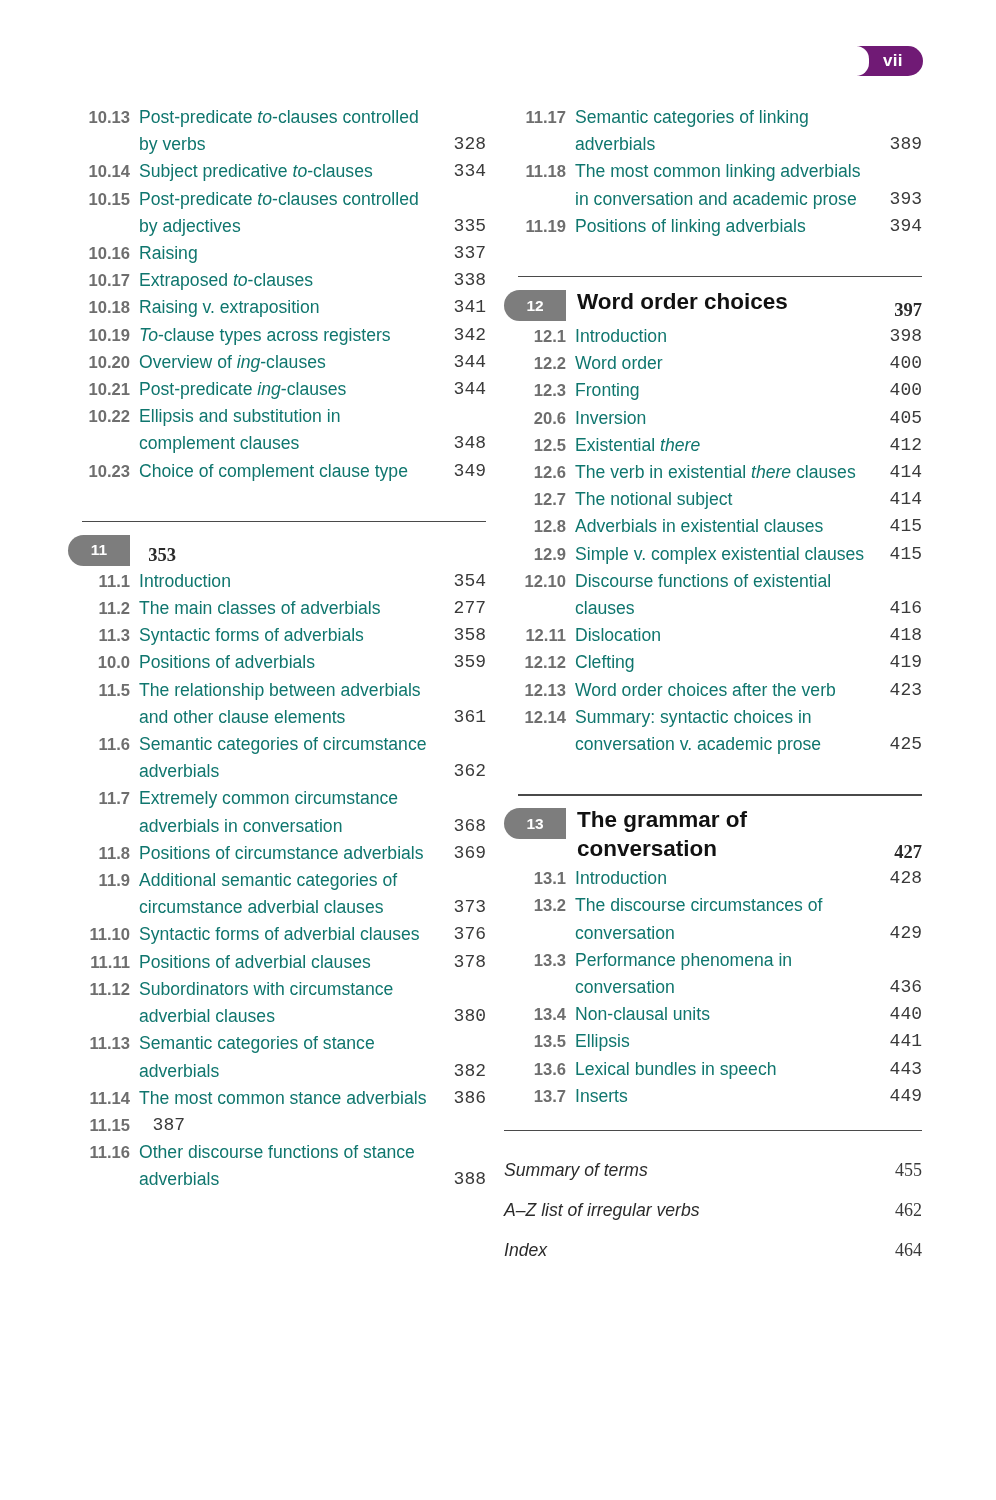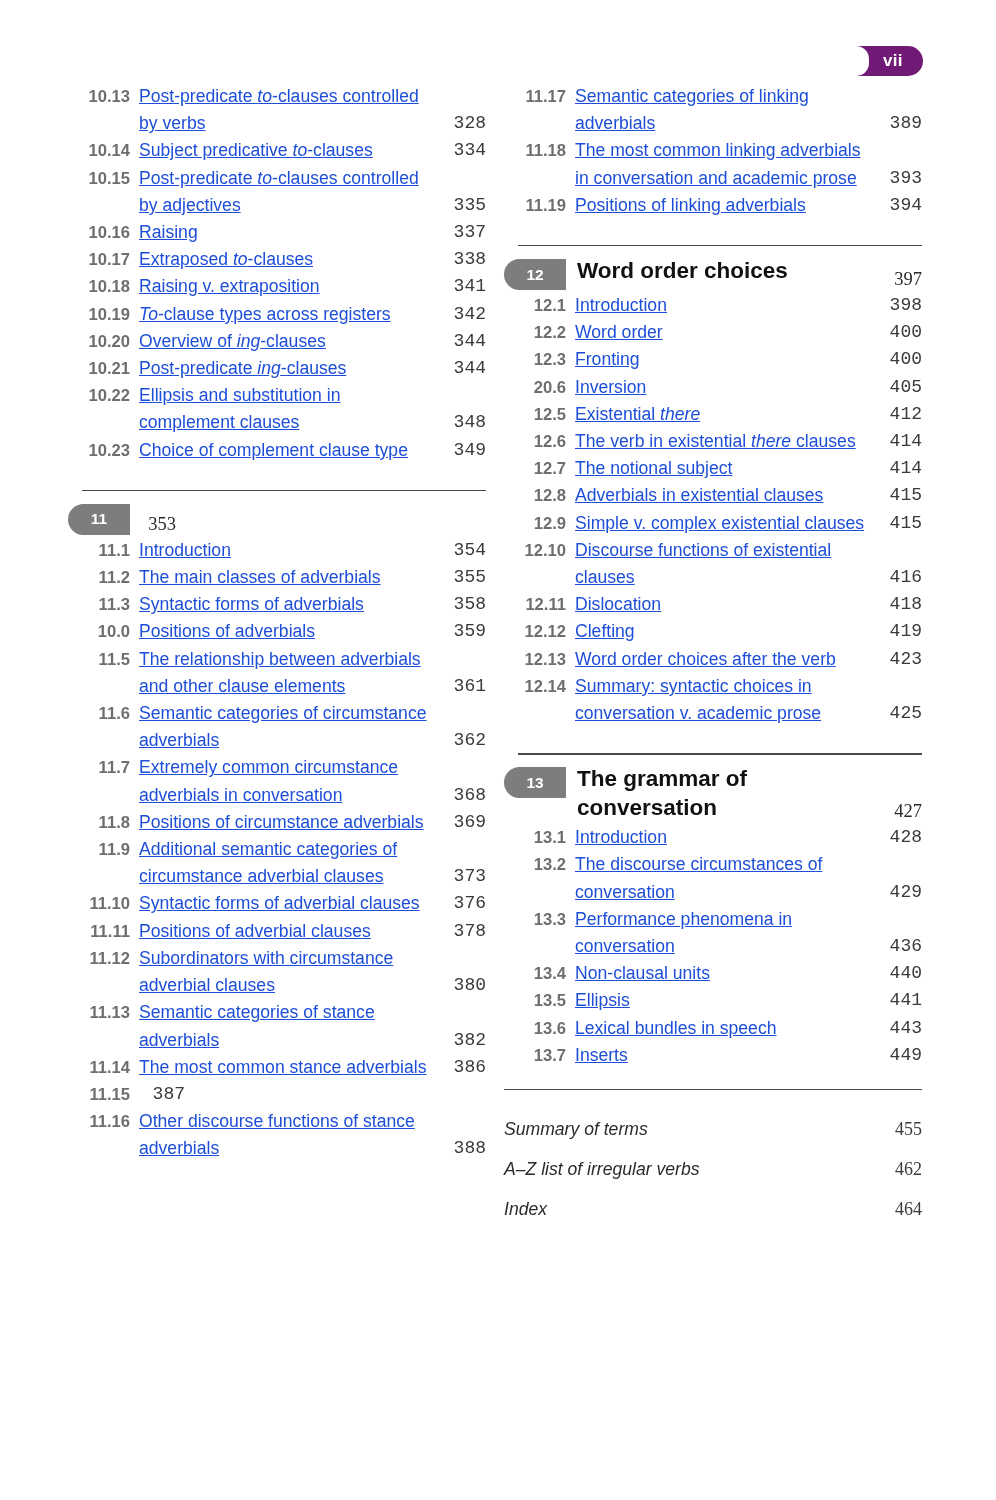--- a/index.html
+++ b/index.html
@@ -45,21 +45,21 @@
     color: #ffffff;
     font-weight: bold;
     font-size: 17px;
     letter-spacing: .3px;
     padding-left: 6px;
   }
 
   
   .columns {
     position: absolute;
-    top: 83px;
+    top: 104px;
     left: 0;
     width: 996px;
     display: flex;
   }
   .col {
     width: 418px;
     position: relative;
   }
   .col-left  { margin-left: 68px; }
   .col-right { margin-left: 18px; }
@@ -75,23 +75,22 @@
     flex: 0 0 62px;
     text-align: right;
     font-weight: bold;
     color: #6e6e6e;
     padding-right: 9px;
     font-size: 16.6px;
     white-space: nowrap;
   }
   .title {
     flex: 1 1 auto;
-    color: #1d4ed8;
+    color: #0f766e;
     padding-right: 6px;
-    text-decoration: underline;
   }
   .title i { font-style: italic; }
   .pg {
     flex: 0 0 46px;
     text-align: right;
     font-family: Liberation Mono, monospace;
     font-size: 18px;
     color: #3a3a3a;
     white-space: nowrap;
   }
@@ -100,21 +99,21 @@
   .entry.multi .pg {
     position: absolute;
     right: 0;
     bottom: 0;
   }
   .entry.multi .pad { flex: 0 0 46px; }
 
   
   .chapter {
     position: relative;
-    margin-top: 26px;
+    margin-top: 36px;
     padding-top: 11px;
   }
   .chapter::before {
     content: "";
     position: absolute;
     top: 0;
     left: 14px;
     right: 0;
     height: 1.4px;
     background: #4a4a4a;
@@ -142,21 +141,21 @@
     font-size: 22.5px;
     line-height: 29px;
     color: #111111;
     padding-left: 11px;
     padding-right: 6px;
   }
   .chapter-pg {
     flex: 0 0 46px;
     text-align: right;
     font-family: "Liberation Serif", serif;
-    font-weight: normal;
+    font-weight: bold;
     font-size: 18.5px;
     color: #2b2b2b;
     align-self: flex-end;
   }
   .chapter-sections { margin-top: 2px; }
 
   
   .backmatter {
     position: relative;
     margin-top: 20px;
@@ -267,21 +266,21 @@
         </div>
         <div class="chapter-sections">
           <div class="entry">
             <span class="num">11.1</span>
             <span class="title">Introduction</span>
             <span class="pg">354</span>
           </div>
           <div class="entry">
             <span class="num">11.2</span>
             <span class="title">The main classes of adverbials</span>
-            <span class="pg">355</span>
+            <span class="pg">277</span>
           </div>
           <div class="entry">
             <span class="num">11.3</span>
             <span class="title">Syntactic forms of adverbials</span>
             <span class="pg">358</span>
           </div>
           <div class="entry">
             <span class="num">10.0</span>
             <span class="title">Positions of adverbials</span>
             <span class="pg">359</span>

